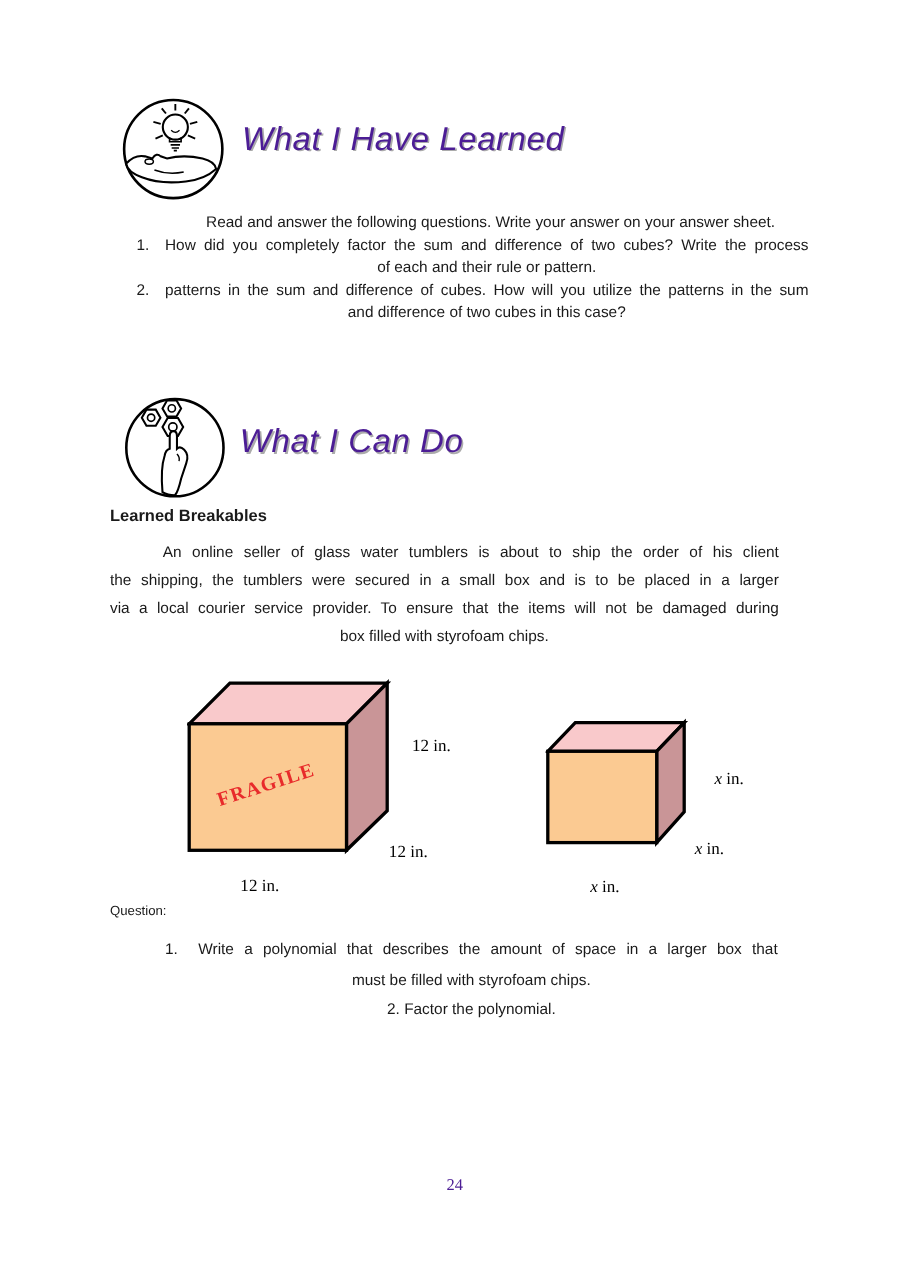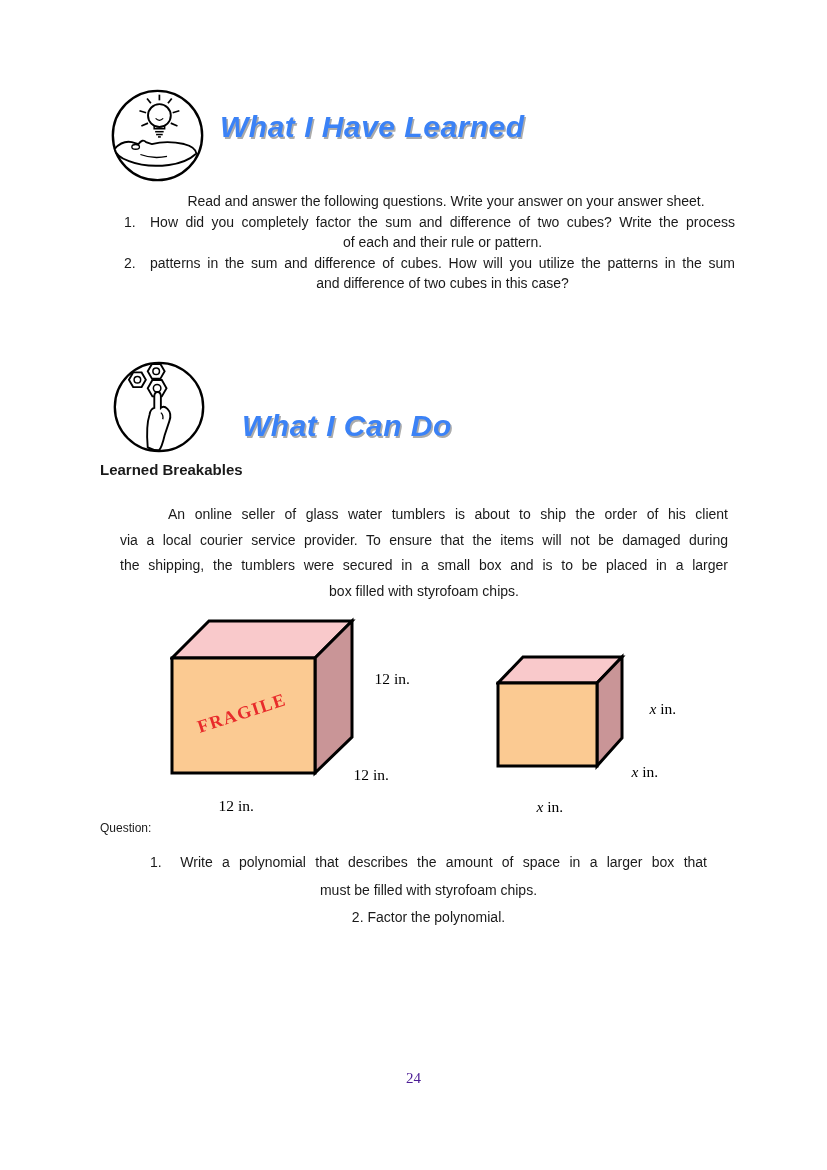--- a/index.html
+++ b/index.html
@@ -3,22 +3,22 @@
 <meta charset="utf-8">
 <style>
   html,body{margin:0;padding:0;background:#ffffff;}
   body{width:827px;height:1170px;position:relative;overflow:hidden;
        font-family:"Liberation Sans",sans-serif;color:#1a1a1a;}
   .abs{position:absolute;}
 
   
   .section-title{
     font-family:"Liberation Sans",sans-serif;
-    font-size:30px;font-weight:bold;font-style:italic;
-    color:#3b82f6;letter-spacing:.5px;white-space:nowrap;
+    font-size:30px;font-weight:normal;font-style:italic;
+    color:#4c1d95;letter-spacing:.5px;white-space:nowrap;
     text-shadow:1.5px 1.5px 0 #ababab;
   }
 
   
   .txt{font-size:14px;line-height:20.5px;}
   .line{text-align:center;}
   .jlines > .line:not(:last-child){text-align:justify;text-align-last:justify;}
   .intro{text-indent:57px;}
 
   .s1item{display:flex;}
@@ -107,28 +107,28 @@
     <circle cx="27" cy="21" r="3.5" fill="#fff" stroke="#000" stroke-width="1.6"></circle>
     <polygon points="56,12 51.5,19.8 42.5,19.8 38,12 42.5,4.2 51.5,4.2" fill="#fff" stroke="#000" stroke-width="2"></polygon>
     <circle cx="47" cy="12" r="3.5" fill="#fff" stroke="#000" stroke-width="1.6"></circle>
     <polygon points="58,30 53,38.7 43,38.7 38,30 43,21.3 53,21.3" fill="#fff" stroke="#000" stroke-width="2"></polygon>
     <circle cx="48" cy="30" r="4" fill="#fff" stroke="#000" stroke-width="1.6"></circle>
 
     <path d="M38 93 Q36 70 40 58 Q41 52 45 51 L45 39 Q45 34 48.5 34 Q52 34 52 39 L52 51 Q55 48 59 52 Q64 57 61 65 L56 80 Q53 93 50 96 Q43 96 38 93 Z" fill="#fff" stroke="#000" stroke-width="2"></path>
     <path class="ln" stroke-width="1.4" d="M52 56 q3 3 2 7"></path>
   </svg>
 
-  <div class="abs section-title" style="left:242px;top:385px;margin-top:24px;">What I Can Do</div>
+  <div class="abs section-title" style="left:218px;top:385px;">What I Can Do</div>
 
   <div class="abs activity-heading" style="left:100px;top:461px;">Learned Breakables</div>
 
-  <div class="abs para jlines" style="left:100px;top:502px;margin-left:20px;">
+  <div class="abs para jlines" style="left:100px;top:489px;">
       <div class="line">An online seller of glass water tumblers is about to ship the order of his client</div>
+      <div class="line">the shipping, the tumblers were secured in a small box and is to be placed in a larger</div>
       <div class="line">via a local courier service provider. To ensure that the items will not be damaged during</div>
-      <div class="line">the shipping, the tumblers were secured in a small box and is to be placed in a larger</div>
       <div class="line">box filled with styrofoam chips.</div>
     </div>
 
   <svg class="abs" style="left:170px;top:617px;" width="186" height="160" viewBox="0 0 186 160">
     <polygon points="2,41 39,4 182,4 145,41" stroke="#000" stroke-width="3" fill="#f9c9cb"></polygon>
     <polygon points="145,41 182,4 182,120 145,156" stroke="#000" stroke-width="3" fill="#c99597"></polygon>
     <rect x="2" y="41" width="143" height="115" stroke="#000" stroke-width="3" fill="#fbca92"></rect>
   </svg>
   <div class="abs fragile" style="left:183px;top:703px;">FRAGILE</div>
 

